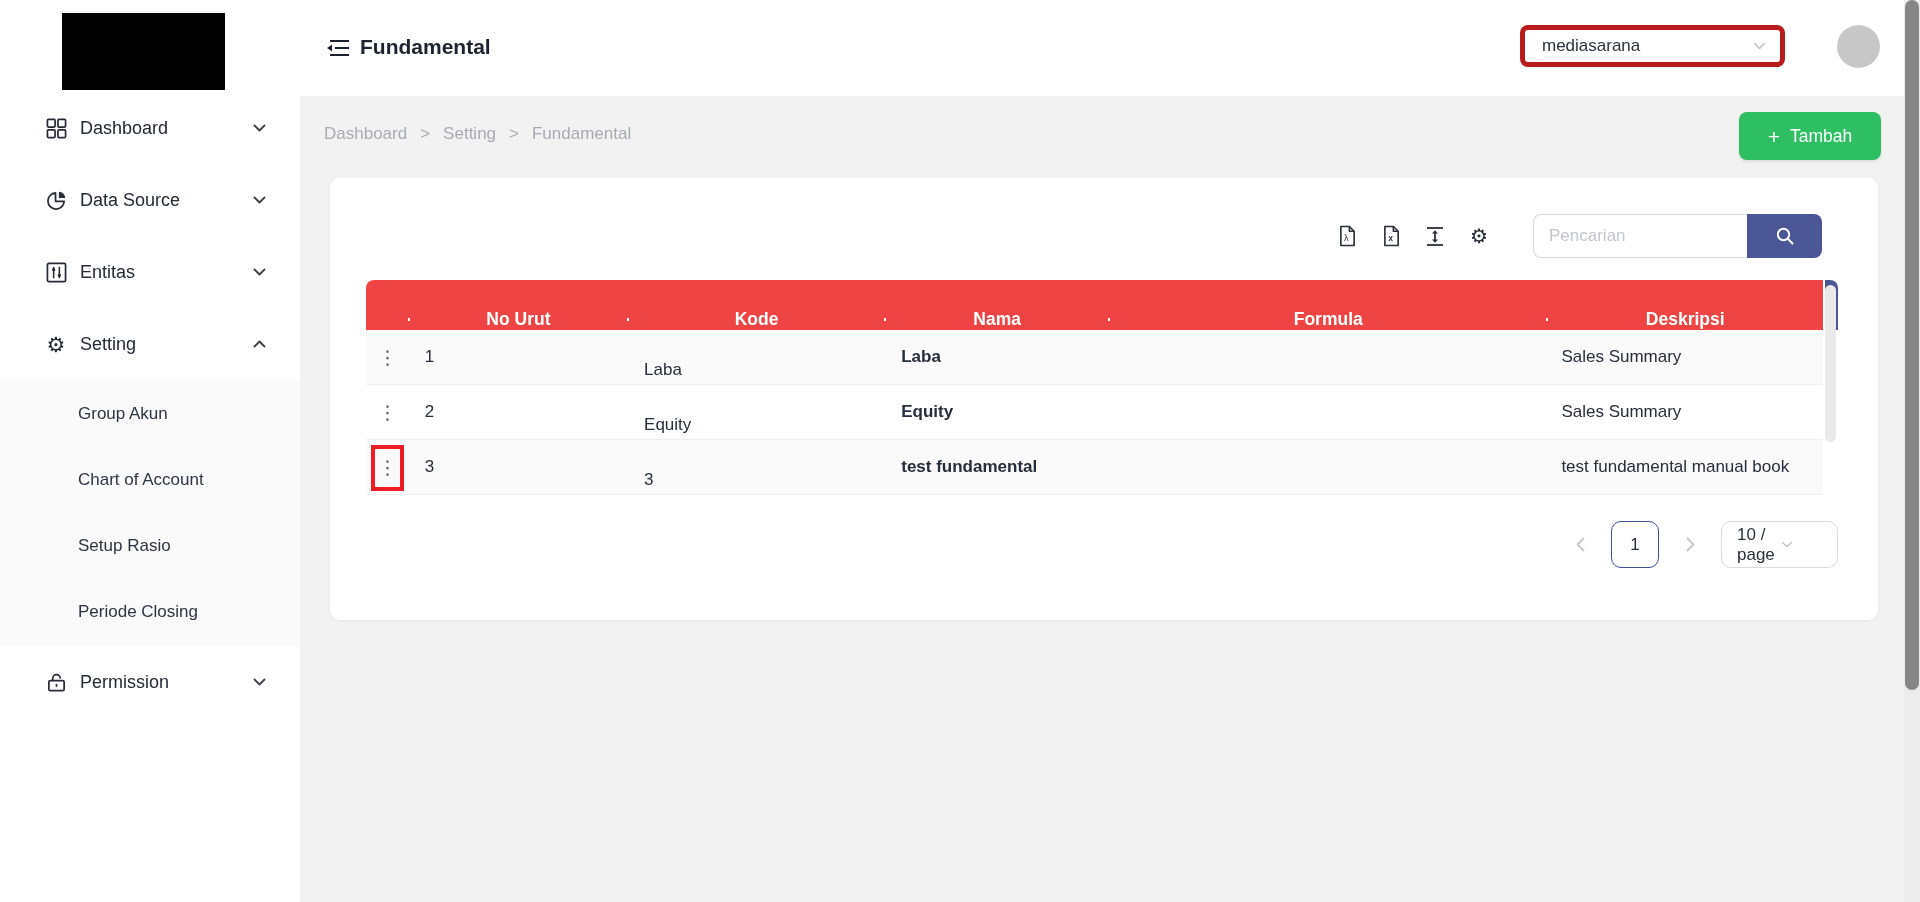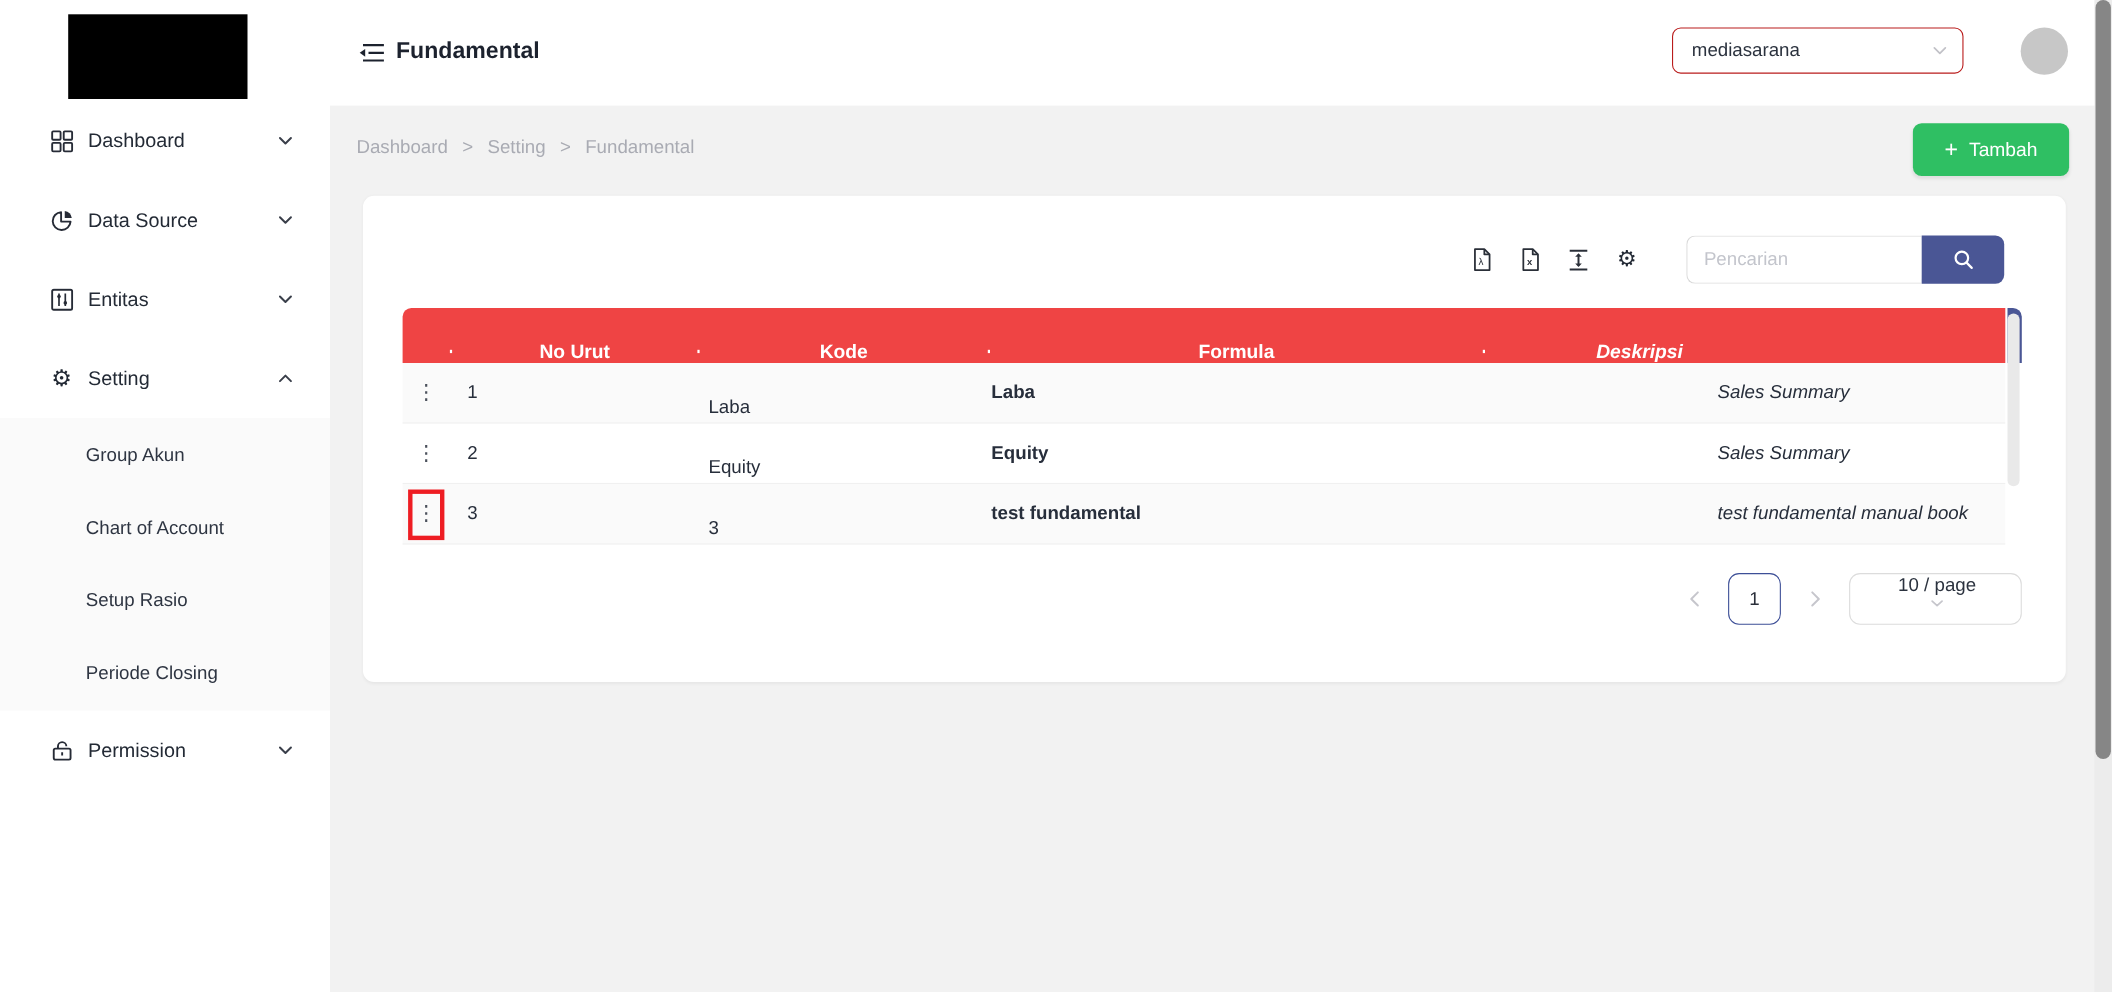--- a/index.html
+++ b/index.html
@@ -20,21 +20,21 @@
   .menu-item .mi-chevron { margin-left:auto; display:flex; }
   .gear-glyph { font-size:21px; line-height:1; color:#232a35; }
   .submenu { background:#fafafa; padding:1px 0; }
   .submenu-item { height:66px; display:flex; align-items:center; padding-left:71px; margin:0 7px; border-radius:18px; font-size:17px; color:#2e3542; cursor:pointer; }
   .submenu-item.active { background:#ececec; }
 
   
   .header { position:absolute; left:300px; top:0; width:1620px; height:96px; background:#fff; z-index:2; }
   .fold-icon { position:absolute; left:26px; top:37px; cursor:pointer; }
   .page-title { position:absolute; left:60px; top:35px; font-size:21px; font-weight:700; color:#1c222e; }
-  .tenant-select { position:absolute; right:135px; top:25px; width:265px; height:42px; border:1px solid #b91c1c; border-radius:8px; background:#fff; display:flex; align-items:center; padding:0 14px 0 17px; cursor:pointer; }
+  .tenant-select { position:absolute; right:135px; top:25px; width:265px; height:42px; border:5px solid #b91c1c; border-radius:8px; background:#fff; display:flex; align-items:center; padding:0 14px 0 17px; cursor:pointer; }
   .tenant-select .ts-value { font-size:17px; color:#2b323e; flex:1; }
   .avatar { position:absolute; right:40px; top:25px; width:43px; height:43px; border-radius:50%; background:#c7c7c7; cursor:pointer; }
 
   
   .content { position:absolute; left:300px; top:96px; width:1620px; height:806px; }
   .breadcrumb { position:absolute; left:24px; top:28px; font-size:17px; color:#a9abb3; display:flex; gap:13px; }
   .breadcrumb .bc-sep { color:#a9abb3; }
   .bc-link { cursor:pointer; }
   .add-button { position:absolute; right:39px; top:16px; height:48px; min-width:142px; padding:0 22px; background:#2fbf63; border:none; border-radius:8px; color:#fff; font-size:17.5px; font-family:"Liberation Sans",sans-serif; display:flex; align-items:center; justify-content:center; gap:10px; cursor:pointer; box-shadow:0 2px 3px rgba(0,0,0,.08); }
   .add-button .plus { font-size:21px; font-weight:400; line-height:1; }
@@ -50,39 +50,39 @@
   .search-input::placeholder { color:#c3c5cc; }
   .search-button { width:75px; height:44px; background:#4a5695; border:none; border-radius:0 8px 8px 0; display:flex; align-items:center; justify-content:center; cursor:pointer; }
 
   
   .table-wrap { position:absolute; left:36px; top:102px; width:1472px; }
   .thead { display:flex; height:50px; }
   .th-main { display:flex; width:1457px; background:#ef4444; border-radius:8px 0 0 0;align-items:flex-end; }
   .th-cell { position:relative; display:flex; align-items:center; justify-content:center; color:#fff; font-size:17.5px; font-weight:700; }
   .th-cell.sep::before { content:""; position:absolute; left:-1px; top:9px; bottom:9px; width:2px; background:#fff; }
   .th-gutter { width:13px; margin-left:2px; background:#4a5695; border-radius:0 8px 0 0; }
-  .c0{width:44px;} .c1{width:225px;} .c2{width:264px;margin-top:25px;} .c3{width:230px;} .c4{width:450px;} .c5{width:283px;font-style:italic;}
+  .c0{width:44px;} .c1{width:225px;} .c2{width:264px;margin-top:25px;} .c3{width:230px;} .c4{width:450px;} .c5{width:283px;}
   .tbody { position:relative; width:1457px; }
   .trow { display:flex; height:55px; align-items:center; border-bottom:1px solid #f0f0f0; font-size:17px; color:#272e3b; }
   .trow.stripe { background:#fafafa; }
   .td { padding-left:16px; overflow:hidden; white-space:nowrap; }
   .td.actions { padding:0; display:flex; align-items:center; justify-content:center; }
   .td.nama { font-weight:700; }
   .td.deskripsi { padding-left:14px; }
   .kebab { font-size:19px; color:#4b515c; cursor:pointer; line-height:1; padding:4px 8px; }
   .body-scroll-thumb { position:absolute; left:1459px; top:5px; width:11px; height:157px; background:#e9e9e9; border-radius:6px; cursor:pointer; }
 
   
   .annotation-box { position:absolute; left:5px; top:165px; width:33px; height:46px; border:4px solid #ee1d23; z-index:5; pointer-events:none; }
 
   
   .pagination { position:absolute; right:40px; top:343px; height:47px; display:flex; align-items:center; gap:17px; }
   .pg-arrow { width:28px; height:47px; display:flex; align-items:center; justify-content:center; cursor:pointer; }
   .pg-current { width:48px; height:47px; border:1.5px solid #3d4f97; border-radius:10px; display:flex; align-items:center; justify-content:center; font-size:17px; color:#2a2f3a; cursor:pointer; background:#fff; }
-  .pg-sizer { width:157px; height:47px; border:1px solid #dcdcdc; border-radius:10px; display:flex; align-items:center; padding:0 12px 0 15px; font-size:17px; color:#2b323e; cursor:pointer; background:#fff;flex-direction:column; }
+  .pg-sizer { width:117px; height:47px; border:1px solid #dcdcdc; border-radius:10px; display:flex; align-items:center; padding:0 12px 0 15px; font-size:17px; color:#2b323e; cursor:pointer; background:#fff; }
   .pg-sizer span { flex:1; }
 
   
   .page-scrollbar { position:absolute; right:0; top:0; width:16px; height:902px; background:#ececec; z-index:10; }
   .page-scroll-thumb { position:absolute; top:0; left:1px; width:14px; height:690px; background:#868686; border-radius:8px; cursor:pointer; }
 
   svg { display:block; }
 </style>
 </head>
 <body>
@@ -274,20 +274,21 @@
           </button>
         </div>
       </div>
 
       <div class="table-wrap">
         <div class="thead">
           <div class="th-main">
             <div class="th-cell c0"></div>
             <div class="th-cell c1 sep">No Urut</div>
             <div class="th-cell c2 sep">Kode</div>
+            <div class="th-cell c3 sep">Nama</div>
             <div class="th-cell c4 sep">Formula</div>
             <div class="th-cell c5 sep">Deskripsi</div>
           </div>
           <div class="th-gutter"></div>
         </div>
 
         <div class="tbody">
           <div class="trow stripe">
             <div class="td actions c0">
                 <span class="kebab">⋮</span>

